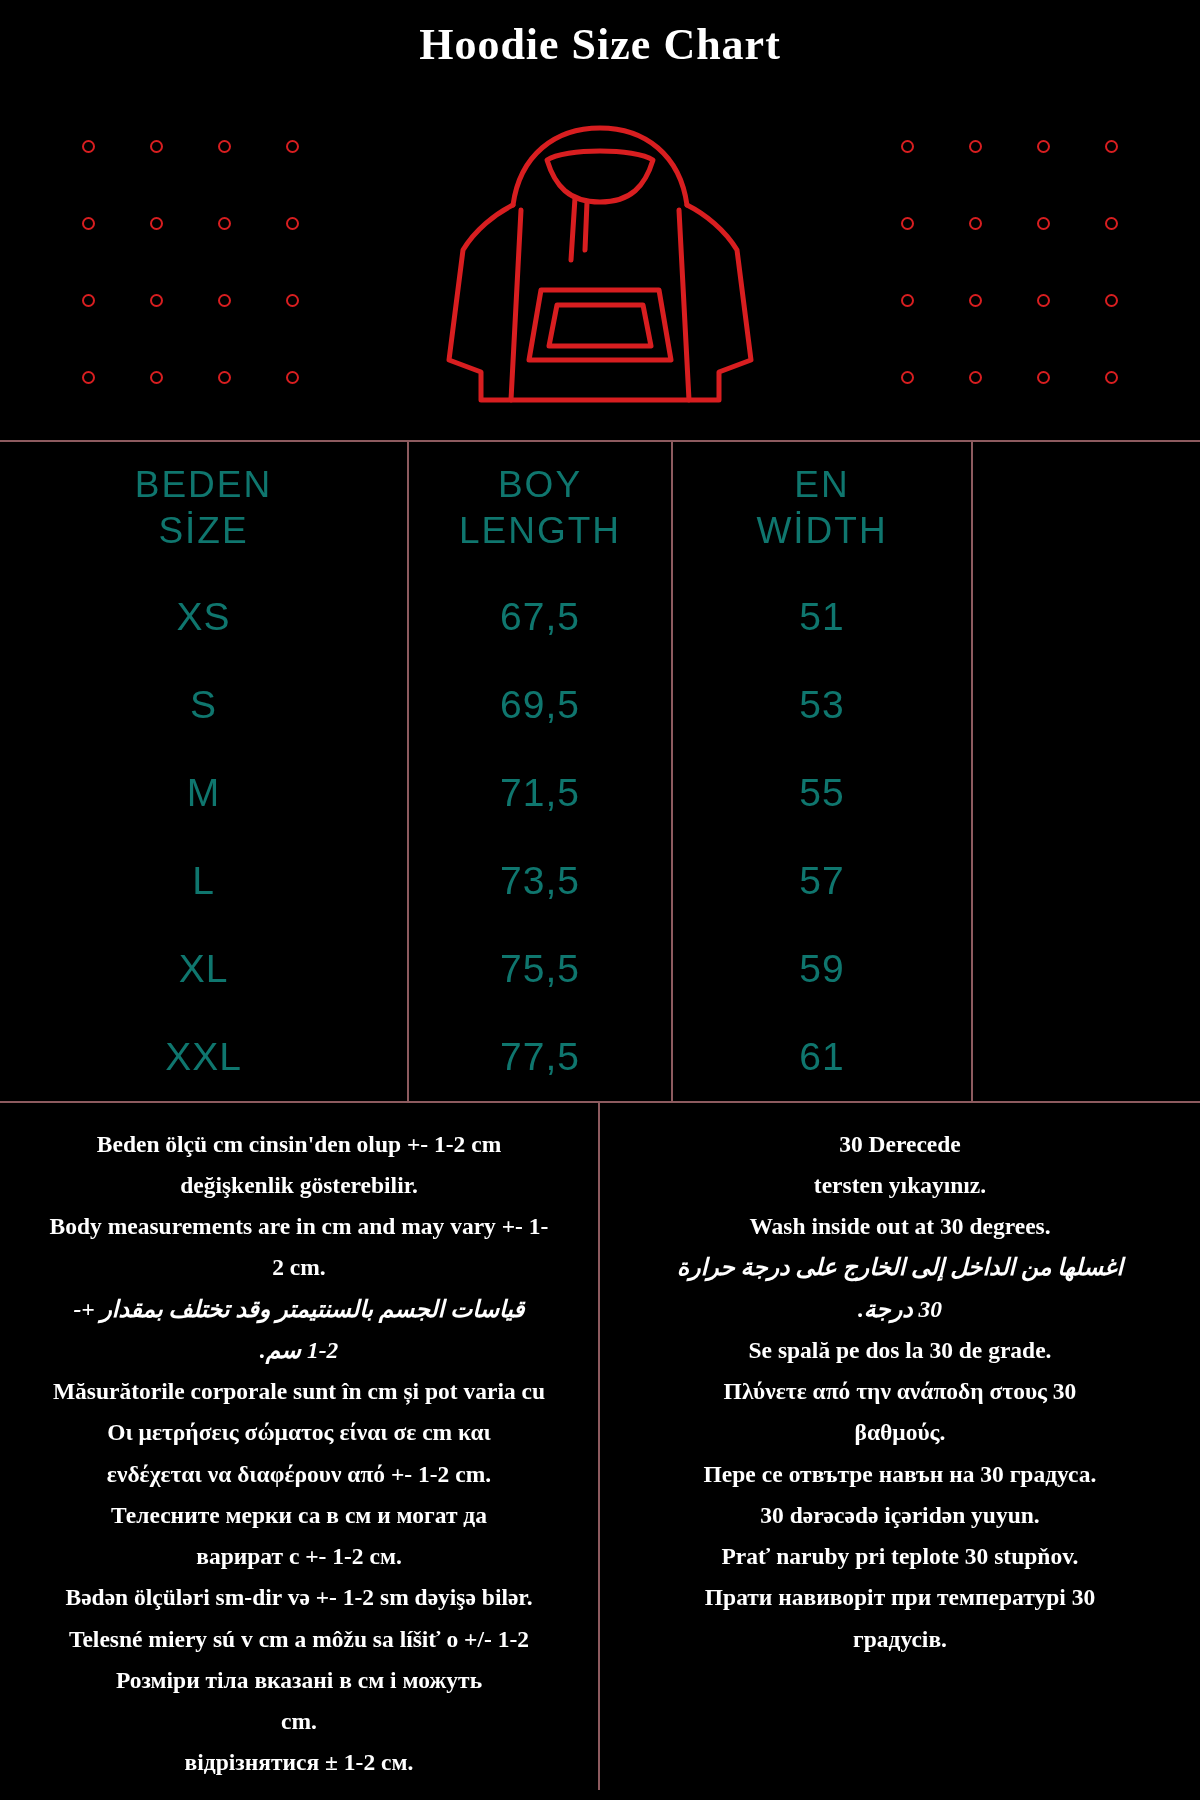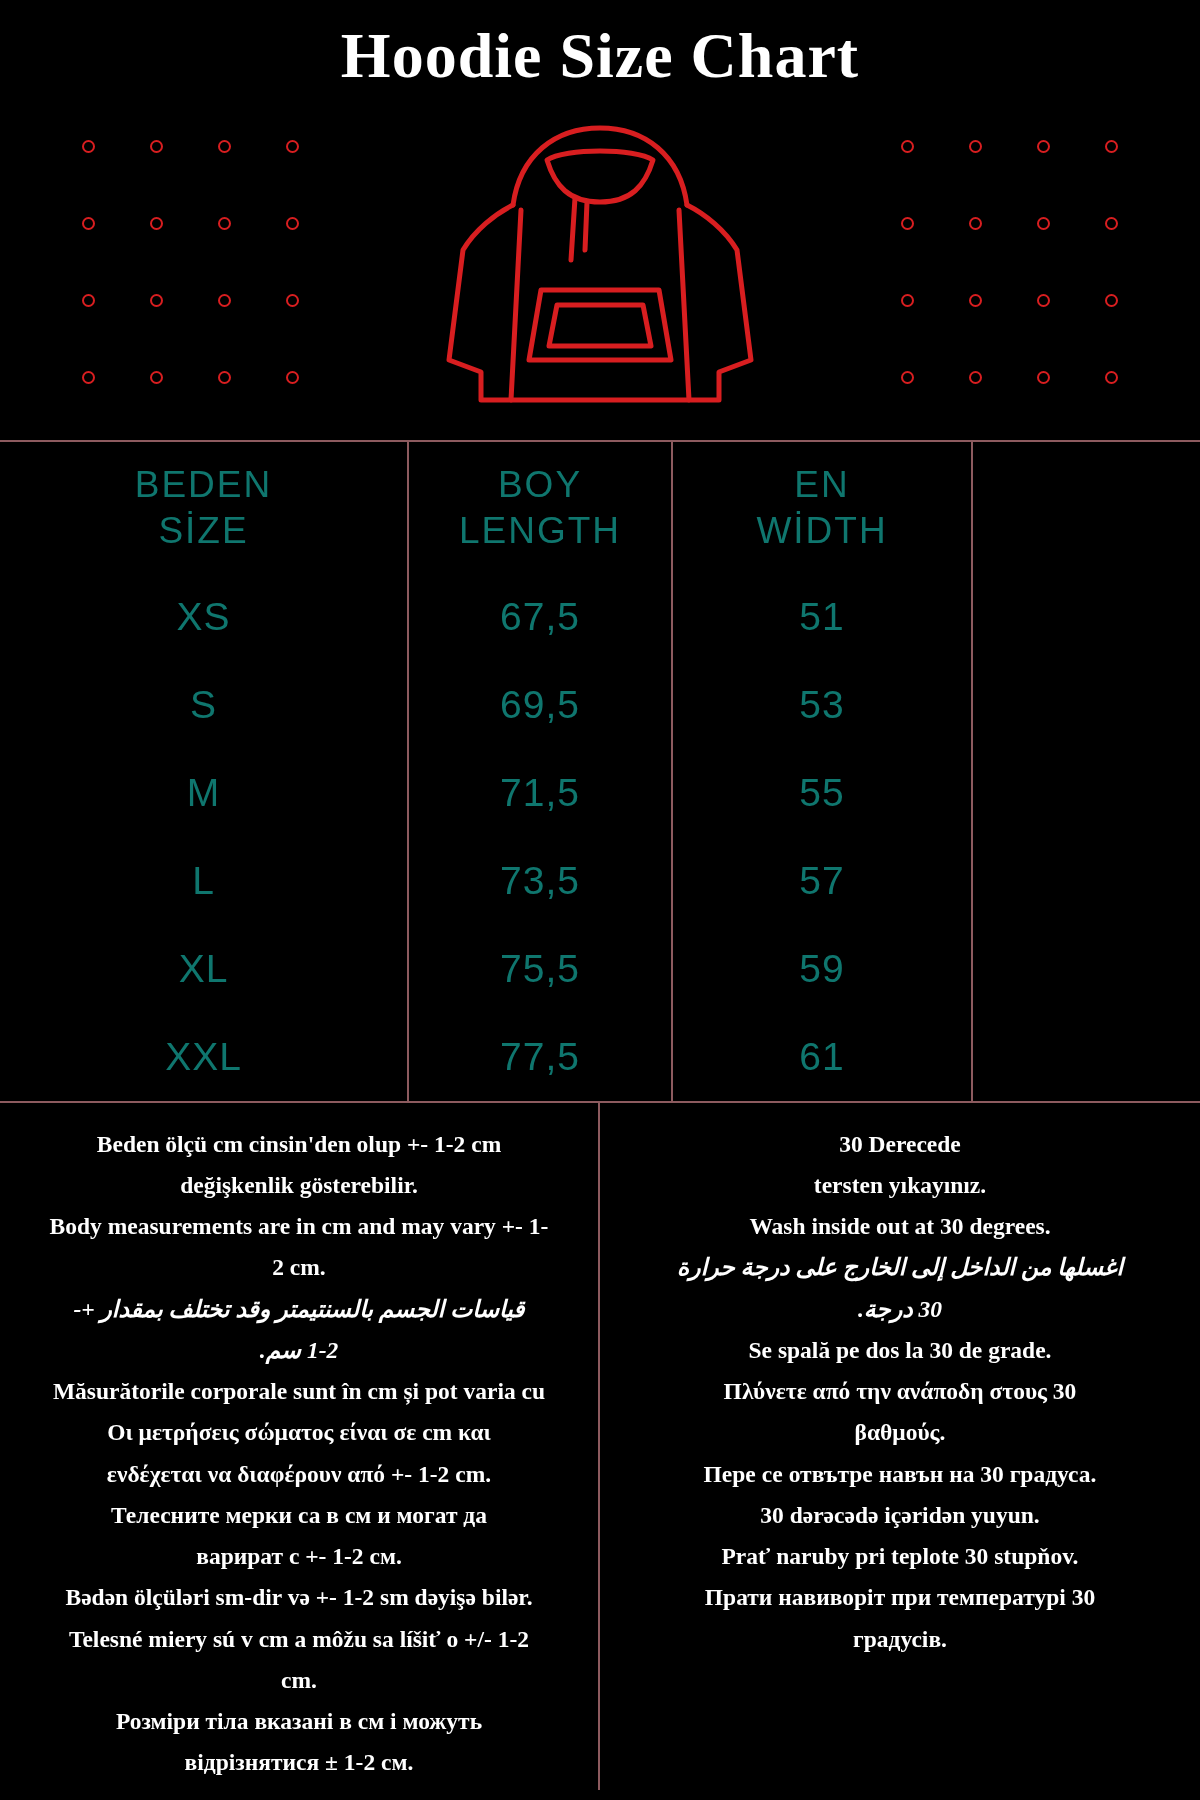--- a/index.html
+++ b/index.html
@@ -25,21 +25,21 @@
   
   .header {
     position: relative;
     height: 440px;
     width: 100%;
   }
   .title {
     text-align: center;
     font-family: "Liberation Serif", serif;
     font-weight: bold;
-    font-size: 64px;
+    font-size: 44px;
     letter-spacing: 1px;
     color: #ffffff;
     padding-top: 22px;
     line-height: 1.05;
   }
   .dots {
     position: absolute;
     top: 140px;
     display: grid;
     grid-template-columns: repeat(4, 68px);
@@ -278,22 +278,22 @@
       <p class="note-line">2 cm.</p>
       <p class="note-line rtl">قياسات الجسم بالسنتيمتر وقد تختلف بمقدار +-</p>
       <p class="note-line rtl">1-2 سم.</p>
       <p class="note-line">Măsurătorile corporale sunt în cm și pot varia cu</p>
       <p class="note-line">Οι μετρήσεις σώματος είναι σε cm και</p>
       <p class="note-line">ενδέχεται να διαφέρουν από +- 1-2 cm.</p>
       <p class="note-line">Телесните мерки са в см и могат да</p>
       <p class="note-line">варират с +- 1-2 см.</p>
       <p class="note-line">Bədən ölçüləri sm-dir və +- 1-2 sm dəyişə bilər.</p>
       <p class="note-line">Telesné miery sú v cm a môžu sa líšiť o +/- 1-2</p>
+      <p class="note-line">Розміри тіла вказані в см і можуть</p>
       <p class="note-line">cm.</p>
-      <p class="note-line">Розміри тіла вказані в см і можуть</p>
       <p class="note-line">відрізнятися ± 1-2 см.</p>
     </div>
     <div class="note-col right">
       <p class="note-line">30 Derecede</p>
       <p class="note-line">tersten yıkayınız.</p>
       <p class="note-line">Wash inside out at 30 degrees.</p>
       <p class="note-line rtl">اغسلها من الداخل إلى الخارج على درجة حرارة</p>
       <p class="note-line rtl">30 درجة.</p>
       <p class="note-line">Se spală pe dos la 30 de grade.</p>
       <p class="note-line">Πλύνετε από την ανάποδη στους 30</p>

